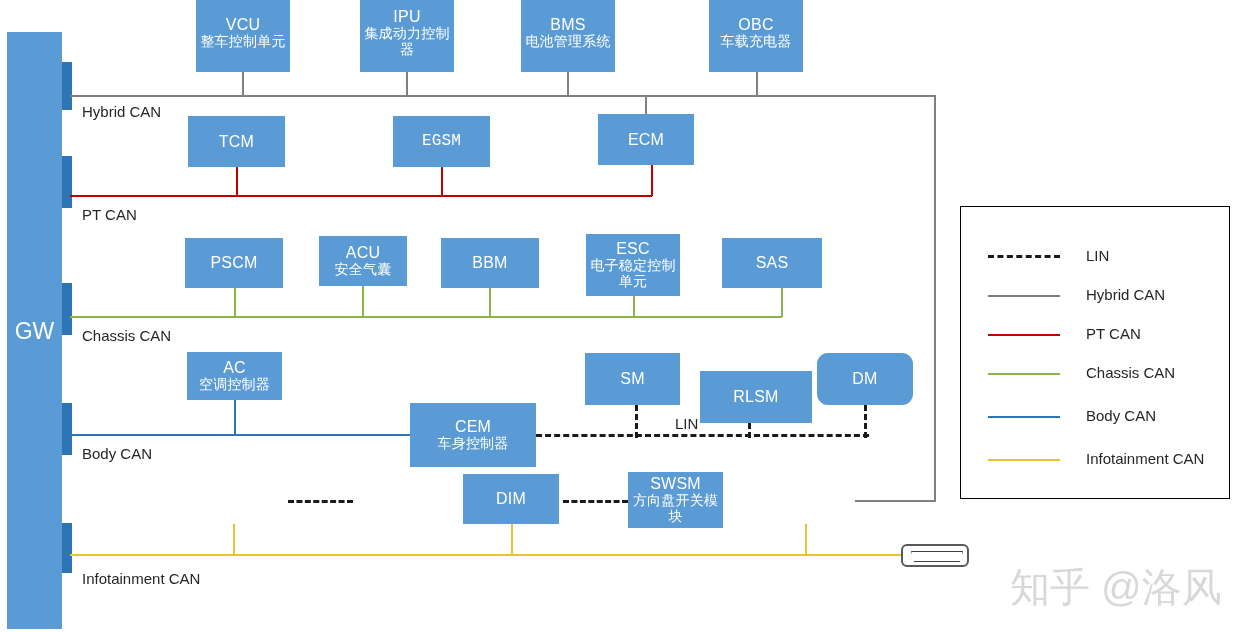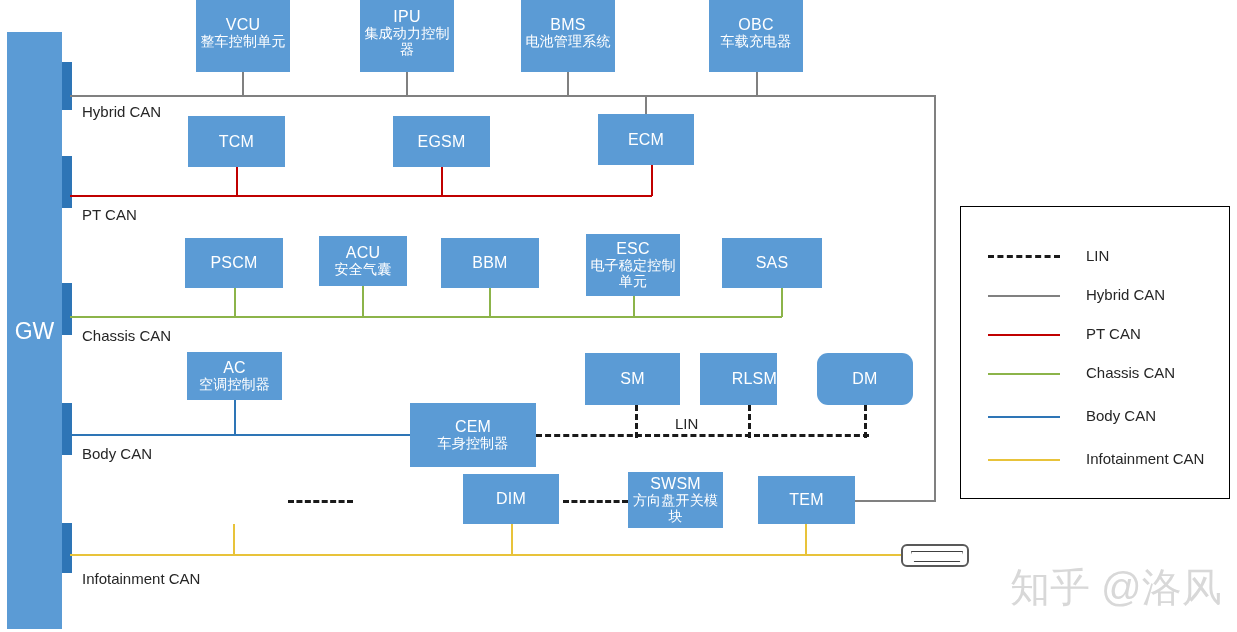--- a/index.html
+++ b/index.html
@@ -132,21 +132,21 @@
 
   <div class="hline c-pt" style="left:70px;top:195px;width:582px;"></div>
   <div class="buslabel" style="left:82px;top:206px;">PT CAN</div>
   <div class="vline c-pt" style="left:236px;top:167px;height:29px;"></div>
   <div class="vline c-pt" style="left:441px;top:167px;height:29px;"></div>
   <div class="vline c-pt" style="left:651px;top:165px;height:31px;"></div>
 
   <div class="node" style="left:188px;top:116px;width:97px;height:51px;">
     <span>TCM</span>
   </div>
-  <div class="node" style="left:393px;top:116px;width:97px;height:51px;">
+  <div class="node" style="left:393px;top:116px;width:97px;height:51px;font-family:Liberation Mono, monospace;">
     <span>EGSM</span>
   </div>
   <div class="node" style="left:598px;top:114px;width:96px;height:51px;">
     <span>ECM</span>
   </div>
 
   <div class="hline c-chassis" style="left:70px;top:316px;width:712px;"></div>
   <div class="buslabel" style="left:82px;top:327px;">Chassis CAN</div>
   <div class="vline c-chassis" style="left:234px;top:288px;height:29px;"></div>
   <div class="vline c-chassis" style="left:362px;top:286px;height:31px;"></div>
@@ -187,43 +187,40 @@
 
   <div class="hline c-lin dash" style="left:536px;top:434px;width:330px;"></div>
   <div class="vline c-lin dash" style="left:635px;top:405px;height:30px;"></div>
   <div class="vline c-lin dash" style="left:748px;top:405px;height:30px;"></div>
   <div class="vline c-lin dash" style="left:864px;top:405px;height:30px;"></div>
   <div class="linlabel" style="left:675px;top:415px;">LIN</div>
 
   <div class="node" style="left:585px;top:353px;width:95px;height:52px;">
     <span>SM</span>
   </div>
-  <div class="node" style="left:700px;top:353px;width:77px;height:52px;align-items:flex-end;">
+  <div class="node" style="left:700px;top:371px;width:112px;height:52px;">
     <span>RLSM</span>
   </div>
   <div class="node" style="left:817px;top:353px;width:96px;height:52px;border-radius:11px;">
     <span>DM</span>
   </div>
 
   <div class="hline c-info" style="left:70px;top:554px;width:834px;"></div>
   <div class="buslabel" style="left:82px;top:570px;">Infotainment CAN</div>
   <div class="vline c-info" style="left:233px;top:524px;height:31px;"></div>
   <div class="vline c-info" style="left:511px;top:524px;height:31px;"></div>
   <div class="vline c-info" style="left:805px;top:524px;height:31px;"></div>
 
   <div class="node" style="left:463px;top:474px;width:96px;height:50px;">
     <span>DIM</span>
   </div>
   <div class="node" style="left:628px;top:472px;width:95px;height:56px;">
     <span>SWSM</span>
     <span class="cn">方向盘开关模块</span>
   </div>
-  <div class="node" style="left:758px;top:476px;width:97px;height:48px;">
-    <span>TEM</span>
-  </div>
 
   <div class="hline c-lin dash" style="left:288px;top:500px;width:62px;"></div>
   <div class="hline c-lin dash" style="left:563px;top:500px;width:62px;"></div>
 
   <div id="obd">
     <div class="inner"></div>
   </div>
 
   <div id="legend">
     <div class="lgrow" style="top:40px;">

